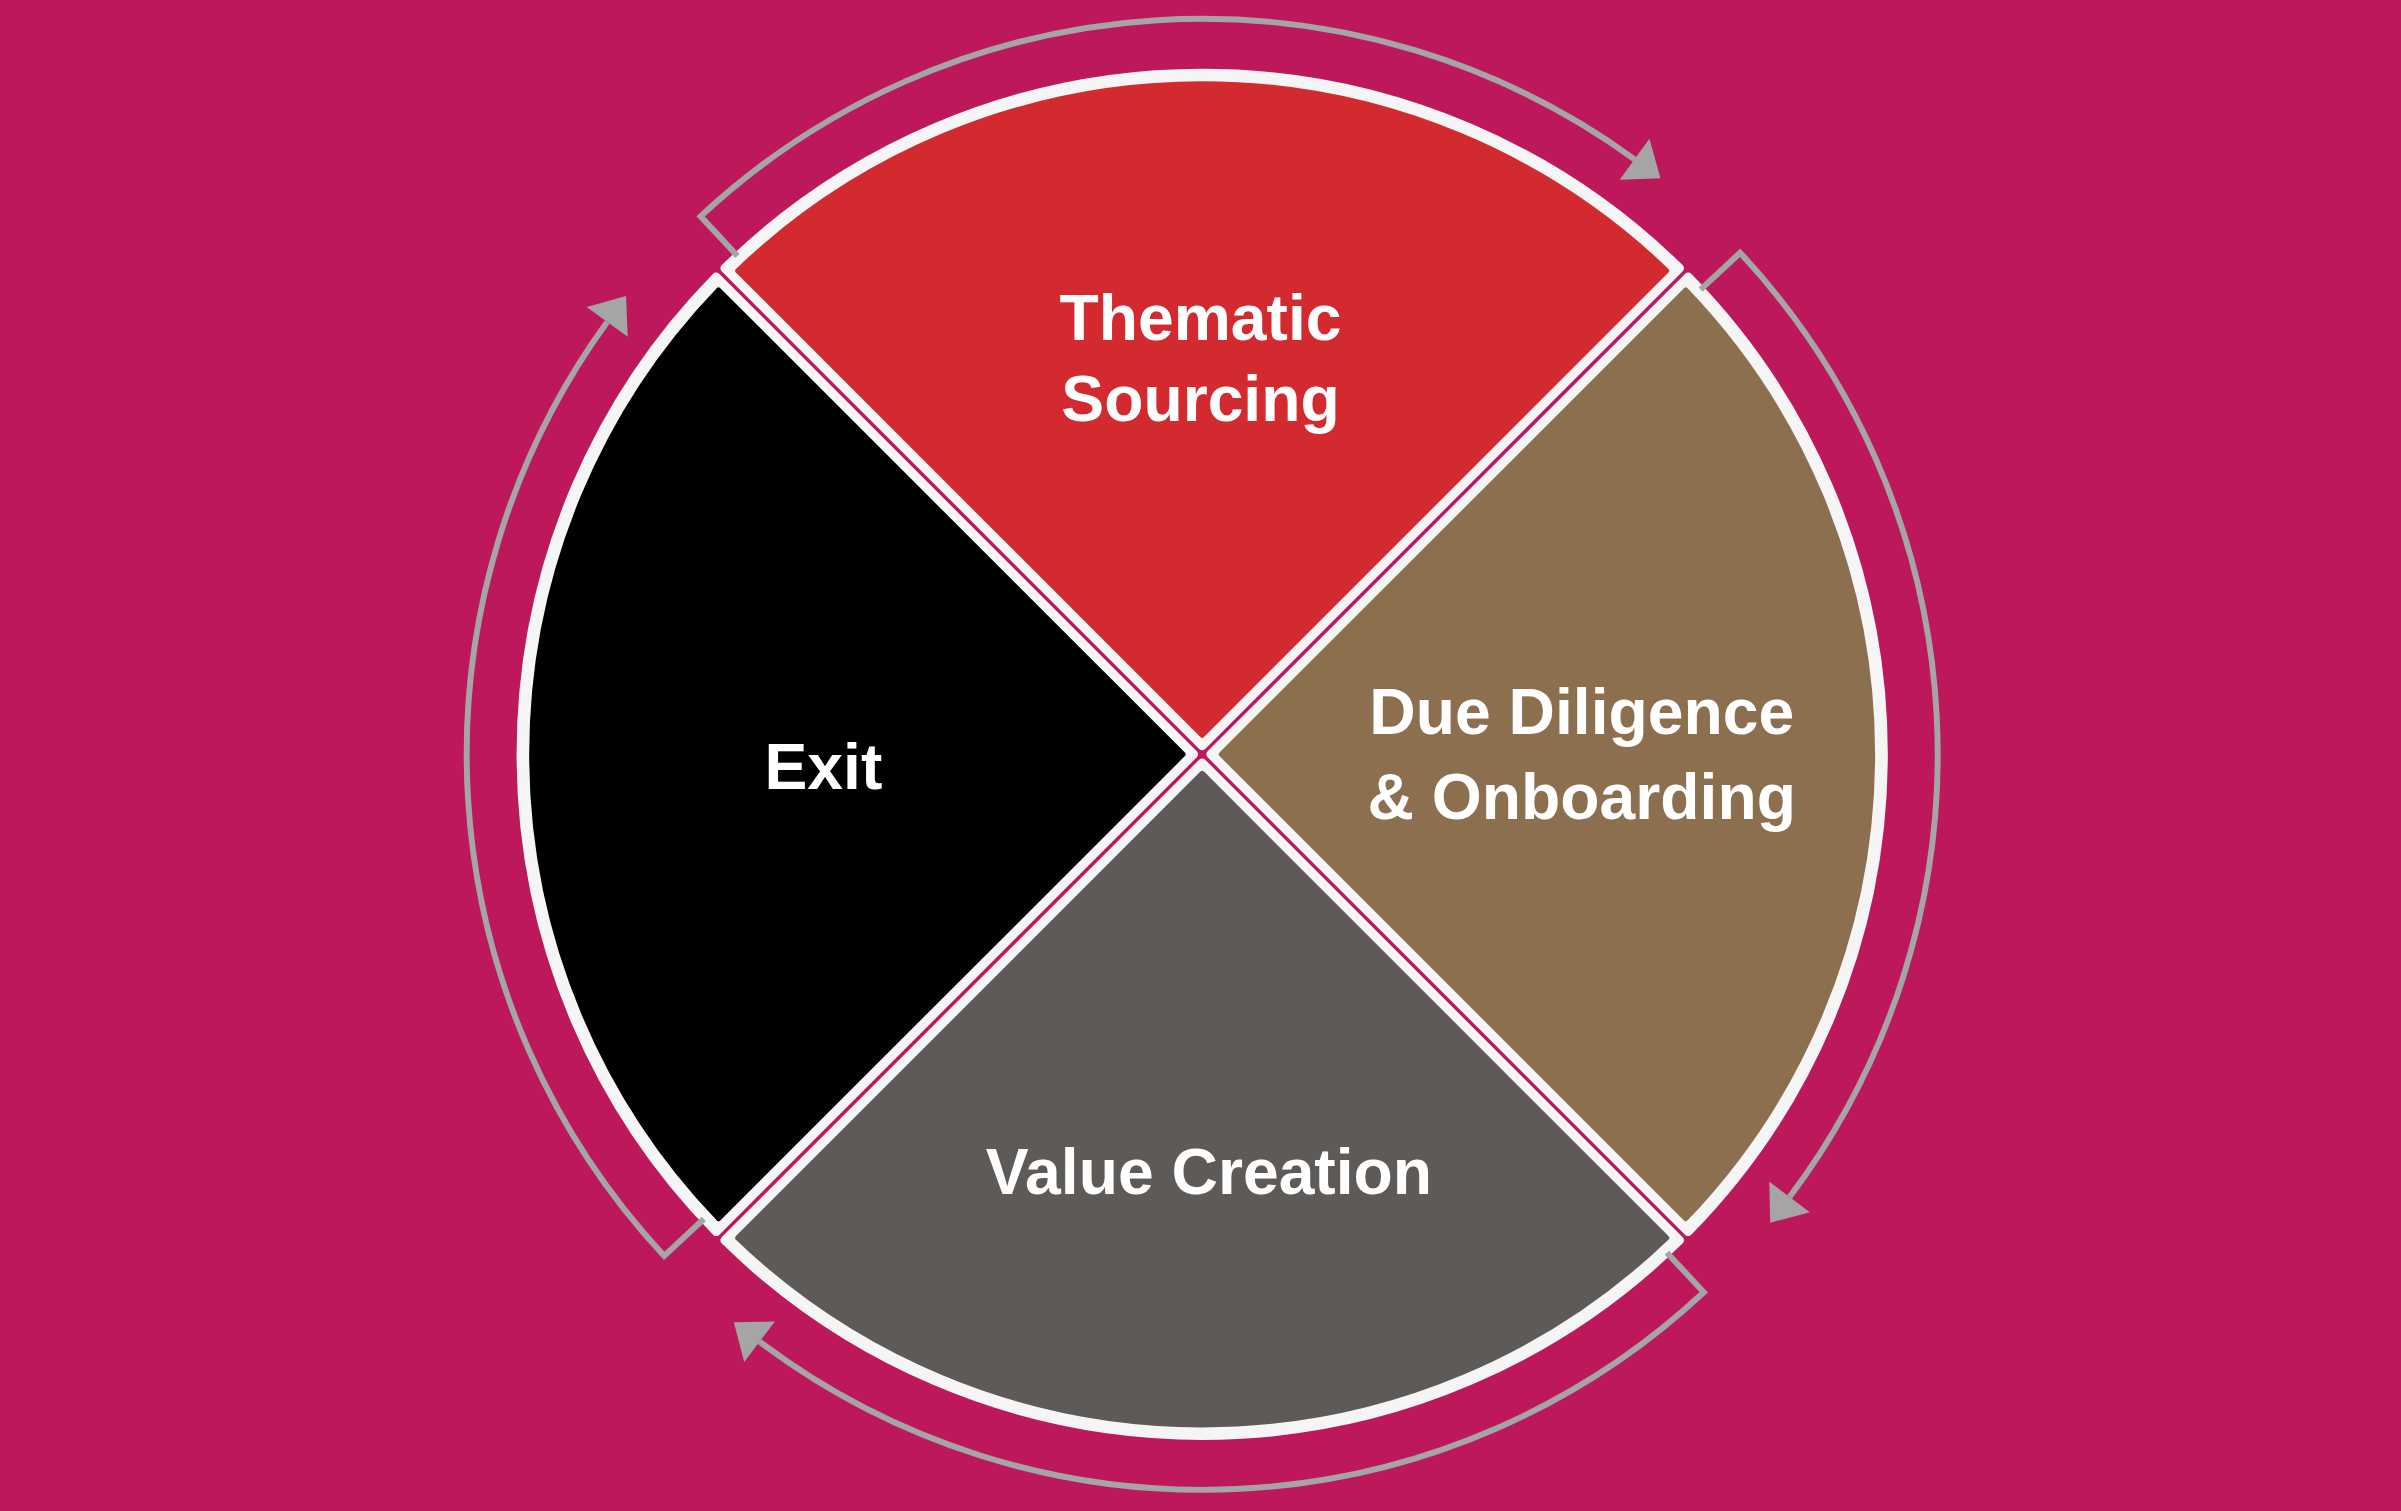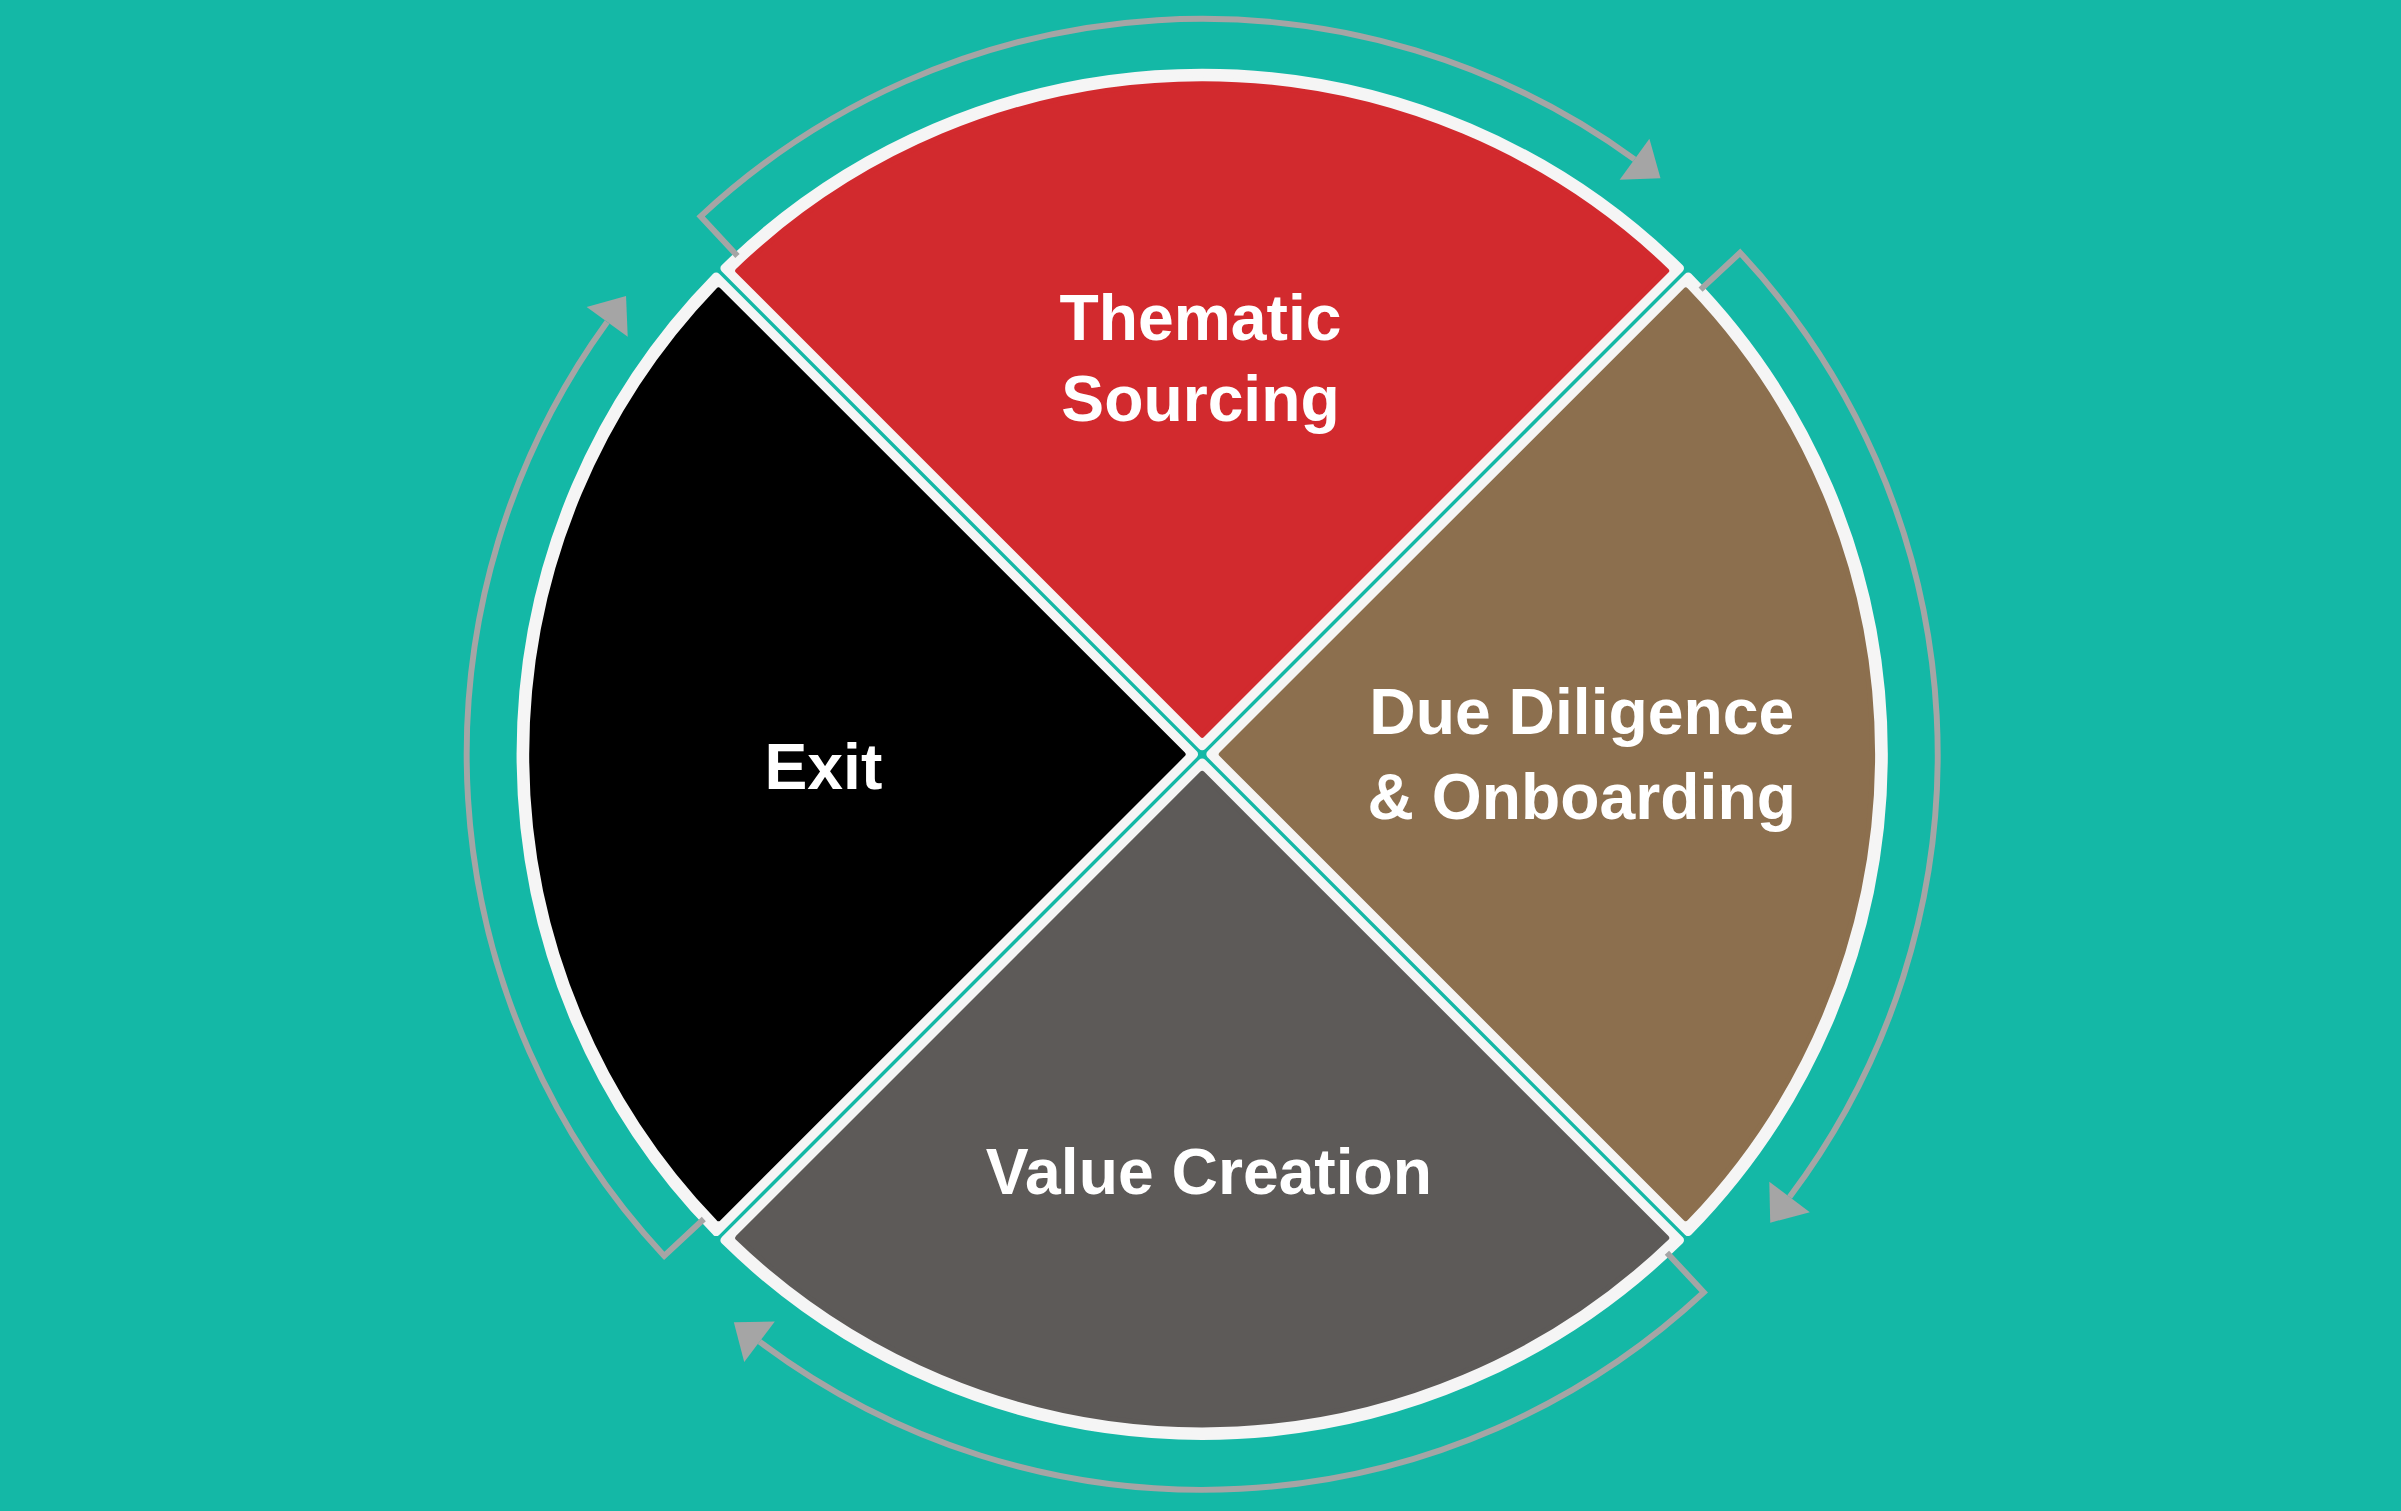--- a/index.html
+++ b/index.html
@@ -1,21 +1,21 @@
 <!DOCTYPE html>
 <html style="font-size:13.5px"><head>
 <meta charset="utf-8">
 <style>
   html, body { margin: 0; padding: 0; }
   body { background: #000000; }
   .stage {
     position: relative;
     width: 2401px;
     height: 1512px;
-    background: #14b8a6;
+    background: #be185d;
     overflow: hidden;
   }
   svg { display: block; }
   .seg-label {
     font-family: "Liberation Sans", sans-serif;
     font-weight: bold;
     font-size: 76px;
     text-anchor: middle;
   }
   .wedge-outline { stroke-width: 10; stroke-linejoin: round; }

